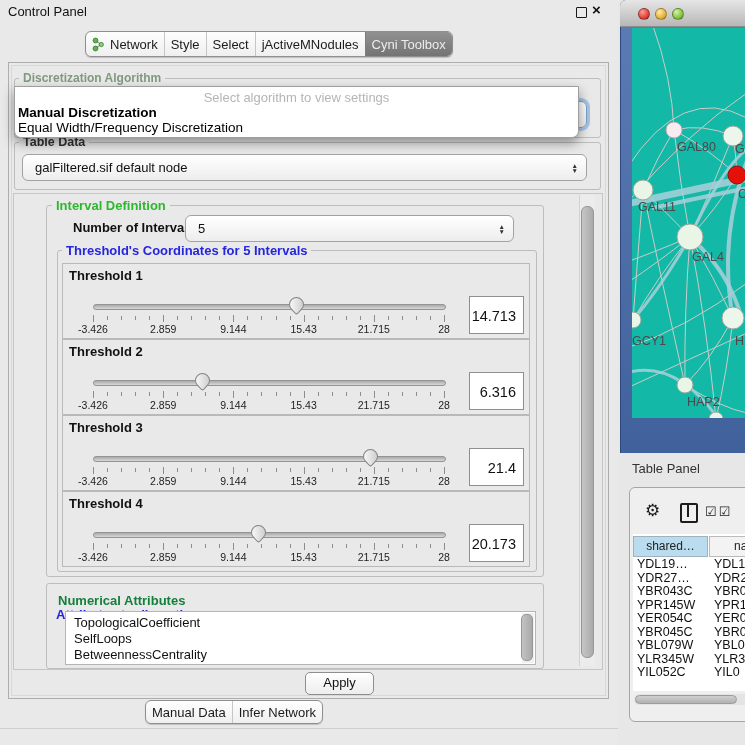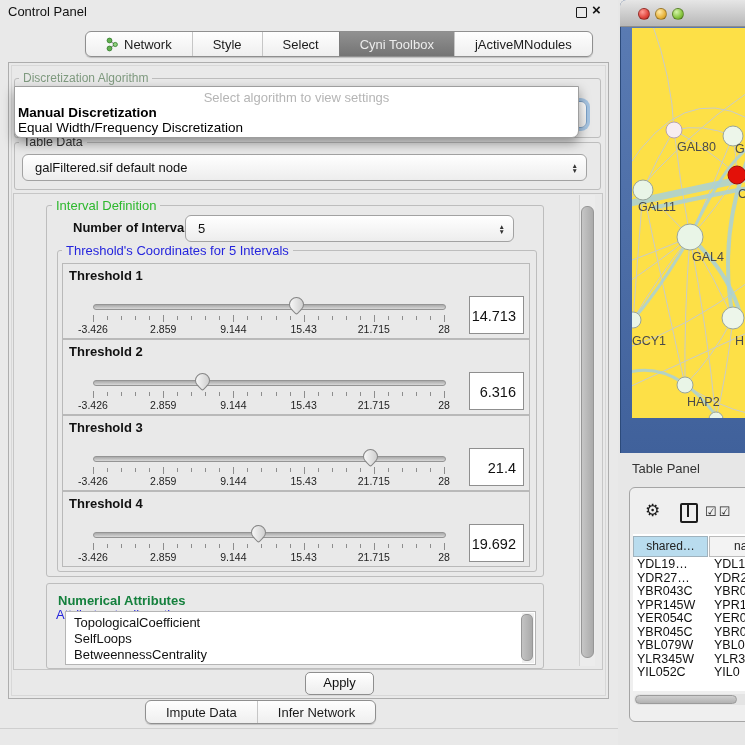--- a/index.html
+++ b/index.html
@@ -6,31 +6,31 @@
   body{width:745px;height:745px;background:#e7e7e7;font-family:"Liberation Sans",sans-serif;overflow:hidden;position:relative;}
   #root{position:absolute;left:0;top:0;width:745px;height:745px;overflow:hidden;}
   .abs{position:absolute;}
   
   #leftPanel{left:0;top:0;width:618px;height:745px;background:#e9e9e9;}
   #tbar{left:0;top:0;width:618px;height:22px;}
   #tbTitle{left:8px;top:4px;font-size:13px;color:#111;}
   #tbFloat{left:576px;top:7px;width:9px;height:9px;border:1.5px solid #1a1a1a;border-radius:1px;cursor:pointer;}
   #tbClose{left:592px;top:1px;font-size:15px;font-weight:bold;color:#111;cursor:pointer;}
   .seg{display:flex;align-items:stretch;height:24px;border:1px solid #8f8f8f;border-radius:6px;background:linear-gradient(#fefefe,#efefef);overflow:hidden;box-shadow:0 1px 1px rgba(0,0,0,.18);}
-  .seg .sg{display:flex;align-items:center;gap:5px;padding:0 20px;font-size:13px;color:#1b1b1b;border-left:1px solid #c6c6c6;cursor:pointer;white-space:nowrap;}
+  .seg .sg{display:flex;align-items:center;gap:5px;padding:0 6px;font-size:13px;color:#1b1b1b;border-left:1px solid #c6c6c6;cursor:pointer;white-space:nowrap;}
   .seg .sg:first-child{border-left:none;}
   .seg .sg.sel{background:linear-gradient(#919191,#747474);color:#ececec;border-left-color:#7d7d7d;}
   #topTabs{left:85px;top:31px;}
   #bottomTabs{left:145px;top:700px;height:22px;}
   #bottomTabs .sg{font-size:13px;}
   
   #contentPanel{left:8px;top:62px;width:599px;height:635px;border:1px solid #adadad;background:#e9e9e9;}
   #contentInner{left:11px;top:65px;width:593px;height:629px;border:1px solid #d8d8d8;}
   .group{border:1px solid #bdbdbd;border-radius:3px;}
-  .gtitle{position:absolute;font-size:12px;background:#e9e9e9;padding:0 4px;white-space:nowrap;}
+  .gtitle{position:absolute;font-size:12px;background:#e9e9e9;padding:0 4px;white-space:nowrap;font-weight:bold;}
   #algoGroup{left:14px;top:78px;width:585px;height:58px;}
   #algoTitle{left:19px;top:71px;color:#7f9a7f;}
   #algoCombo{left:22px;top:101px;width:563px;height:25px;background:linear-gradient(#fff,#ededed);border:1px solid #7aa0c8;border-radius:6px;box-shadow:0 0 0 3px rgba(110,165,220,.55);}
   #tdGroup{left:14px;top:142px;width:585px;height:46px;}
   #tdTitle{left:19px;top:135px;color:#333;font-size:12.5px;}
   .combo{background:linear-gradient(#ffffff,#ededed);border:1px solid #a2a2a2;border-radius:6px;font-size:13px;color:#111;}
   .comboTxt{position:absolute;left:12px;top:0;line-height:25px;font-size:13px;color:#111;white-space:nowrap;}
   .stepper{position:absolute;right:8px;top:50%;transform:translateY(-50%);display:flex;flex-direction:column;font-size:6.5px;line-height:5.5px;color:#333;text-align:center;}
   #tdCombo{left:22px;top:154px;width:563px;height:25px;}
   #subPanel{left:13px;top:193px;width:588px;height:475px;border:1px solid #c6c6c6;background:#e9e9e9;}
@@ -64,21 +64,21 @@
   #popupPh{position:absolute;left:0;top:3px;width:100%;text-align:center;font-size:13px;color:#b5b5b5;}
   #popupOpt1{position:absolute;left:3px;top:18px;font-size:13.5px;font-weight:bold;color:#000;cursor:pointer;}
   #popupOpt2{position:absolute;left:3px;top:33px;font-size:13.5px;color:#000;cursor:pointer;}
   
   #netWindow{left:620px;top:0;width:126px;height:453px;background:linear-gradient(180deg,#5b7cb4,#40619b);border-left:1px solid #2c4a7a;border-radius:6px 0 0 0;}
   #netTitlebar{left:620px;top:0;width:126px;height:26px;background:linear-gradient(#e6e6e6,#b7b7b7);border-radius:6px 0 0 0;border-bottom:1px solid #8d8d8d;}
   .light{position:absolute;top:8px;width:12px;height:12px;border-radius:50%;border:1px solid rgba(0,0,0,.3);box-sizing:border-box;cursor:pointer;}
   #lred{left:638px;background:radial-gradient(circle at 35% 30%,#ff9d96,#e0443c 60%,#a92620);}
   #lyellow{left:655px;background:radial-gradient(circle at 35% 30%,#ffeaa8,#e8b33c 60%,#bb8a1e);}
   #lgreen{left:672px;background:radial-gradient(circle at 35% 30%,#d4f5a9,#87c43f 60%,#5d9821);}
-  #netCanvas{left:632px;top:28px;width:113px;height:390px;background:#fde047;}
+  #netCanvas{left:632px;top:28px;width:113px;height:390px;background:#14b8a6;}
   
   #tpTitle{left:632px;top:461px;font-size:13px;color:#333;}
   #tpBox{left:629px;top:487px;width:124px;height:233px;border:1px solid #a5a5a5;border-radius:6px 0 0 6px;background:#efefef;}
   #tpGear{left:645px;top:500px;font-size:17px;color:#1c1c1c;cursor:pointer;}
   #tpCols{left:680px;top:503px;width:14px;height:16px;border:2px solid #1c1c1c;border-radius:2px;cursor:pointer;}
   #tpColsBar{position:absolute;left:5px;top:0;width:2px;height:12px;background:#1c1c1c;}
   #tpChecks{left:705px;top:504px;font-size:13px;color:#1c1c1c;letter-spacing:2px;cursor:pointer;}
   #tpWhite{left:633px;top:534px;width:120px;height:157px;background:#fff;}
   .tpHead{position:absolute;top:536px;height:21px;box-sizing:border-box;border:1px solid #9fb2bd;font-size:12px;color:#222;text-align:center;line-height:19px;cursor:pointer;}
   #tpHead1{left:633px;width:75px;background:#b9dcee;}
@@ -111,25 +111,25 @@
             <circle cx="9.3" cy="7.5" r="2.1" fill="#8fd07c" stroke="#2f7a28" stroke-width="0.8"></circle>
           </svg>
           <span>Network</span>
         </div>
         <div class="sg">
           <span>Style</span>
         </div>
         <div class="sg">
           <span>Select</span>
         </div>
+        <div class="sg">
+          <span>jActiveMNodules</span>
+        </div>
         <div class="sg sel">
           <span>Cyni Toolbox</span>
-        </div>
-        <div class="sg">
-          <span>jActiveMNodules</span>
         </div>
       </div>
 
     <div id="contentPanel" class="abs"></div>
     <div id="contentInner" class="abs"></div>
 
     <div id="algoGroup" class="abs group"></div>
     <span id="algoTitle" class="abs gtitle">Discretization Algorithm</span>
     <div id="algoCombo" class="abs">
       <span class="stepper">
@@ -311,41 +311,41 @@
           <div class="th-tick" style="left: 352.92px; top: 52px; height: 4px;"></div>
           <div class="th-tick" style="left: 366.96px; top: 52px; height: 4px;"></div>
           <div class="th-tick" style="left: 381px; top: 51px; height: 7px;"></div>
           <div class="th-ticklab" style="left: 5px;">-3.426</div>
           <div class="th-ticklab" style="left: 75.2px;">2.859</div>
           <div class="th-ticklab" style="left: 145.4px;">9.144</div>
           <div class="th-ticklab" style="left: 215.6px;">15.43</div>
           <div class="th-ticklab" style="left: 285.8px;">21.715</div>
           <div class="th-ticklab" style="left: 356px;">28</div>
           <div class="th-thumb" style="left: 187.968px;"></div>
-          <div class="th-val">19.692</div>
+          <div class="th-val">20.173</div>
         </div>
       </div>
 
     <div id="attrGroup" class="abs group"></div>
     <span id="attrTitle" class="abs gtitle">Attributes to discretize</span>
     <span id="numAttrLabel" class="abs">Numerical Attributes</span>
     <div id="attrList" class="abs">
 
     <div class="attr-item">TopologicalCoefficient</div>
         <div class="attr-item">SelfLoops</div>
         <div class="attr-item">BetweennessCentrality</div>
         <div id="attrSb">
           <div id="attrSbThumb"></div>
         </div>
       </div>
 
     <div id="applyBtn" class="abs">Apply</div>
     <div id="bottomTabs" class="abs seg">
         <div class="sg">
-          <span>Impute Data</span>
+          <span>Manual Data</span>
         </div>
         <div class="sg">
           <span>Infer Network</span>
         </div>
       </div>
     <div id="leftBottomLine" class="abs"></div>
   </div>
 
   <div id="popup" class="abs">
     <div id="popupPh">Select algorithm to view settings</div>

